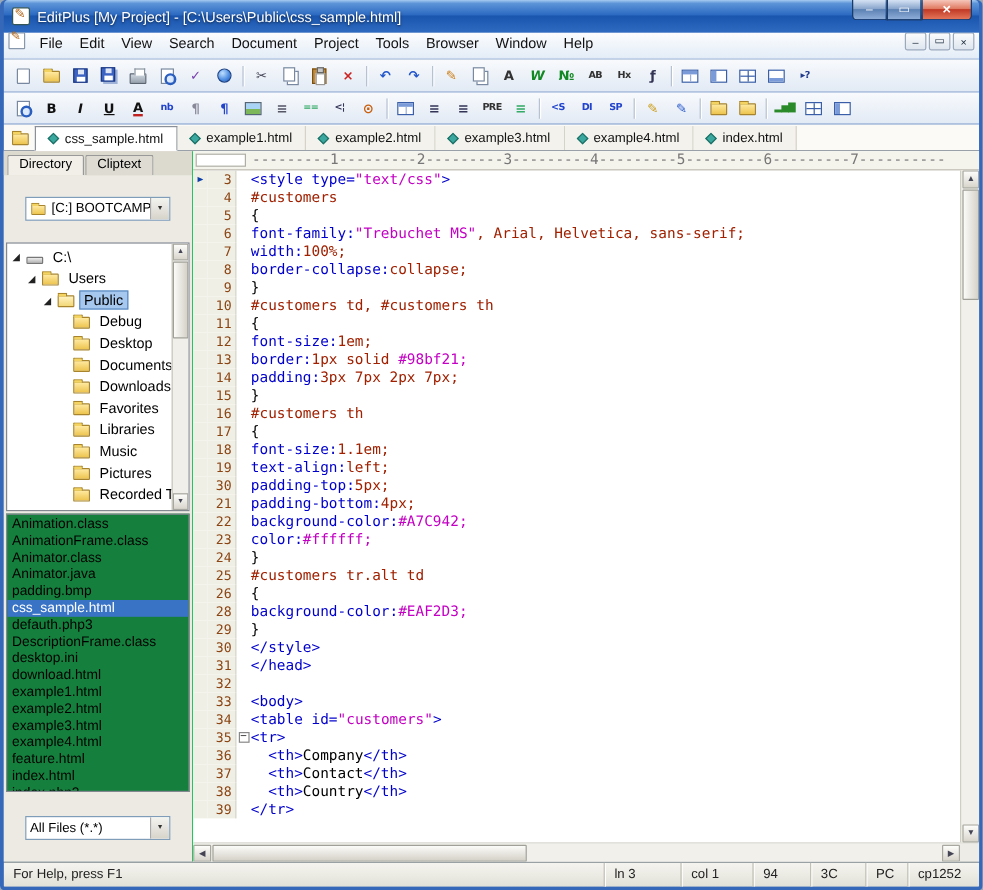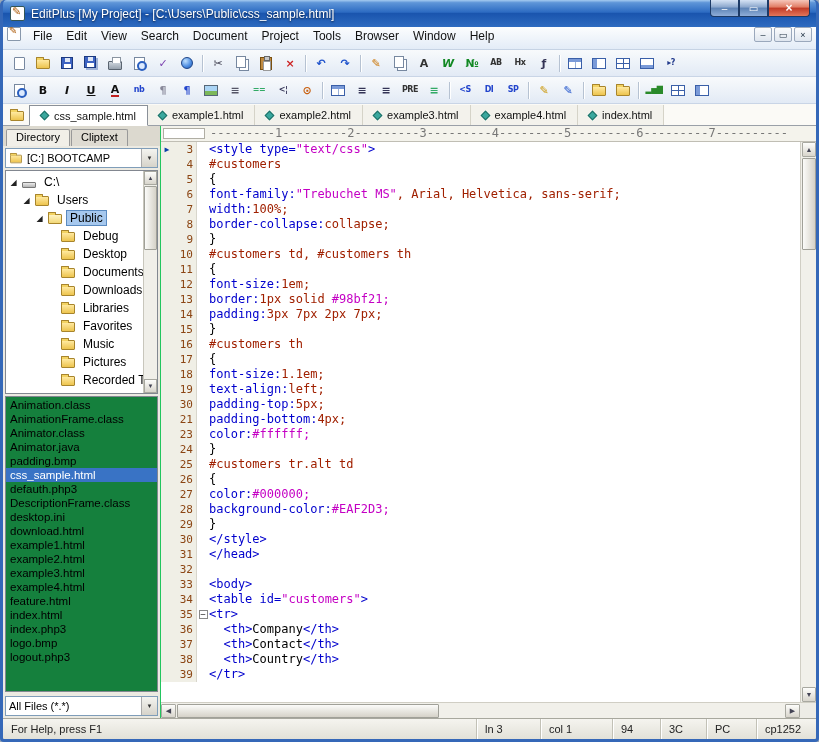--- a/index.html
+++ b/index.html
@@ -74,21 +74,21 @@
     background:#f3f2ec;border-right:1px solid #d5d3c8;white-space:nowrap}
   .doc-tab.active{background:#fff;border:1px solid #8a9098;border-bottom:1px solid #fff;margin-bottom:-1px;height:21px}
   .tab-ic{width:7px;height:7px;background:#3aa89e;border:1px solid #1f6f66;transform:rotate(45deg);flex:0 0 7px}
   
   .main{flex:1;display:flex;min-height:0;background:#fff}
   
   .sidebar{width:158px;flex:0 0 158px;display:flex;flex-direction:column;background:#eceae2;border-right:1px solid #22c55e}
   .side-tabs{height:20px;flex:0 0 20px;display:flex;gap:1px;padding:3px 0 0 3px;background:#dcd9cf}
   .side-tab{padding:1px 9px;font-size:11px;background:#dedbd2;border:1px solid #999;border-bottom:none;border-radius:2px 2px 0 0}
   .side-tab.active{background:#f1efe8}
-  .combo{height:20px;flex:0 0 20px;margin:2px;display:flex;align-items:center;gap:4px;background:#fff;border:1px solid #7f9db9;font-size:11px;position:relative;padding-left:3px;white-space:nowrap;overflow:hidden}
+  .combo{height:20px;flex:0 0 20px;margin:18px;display:flex;align-items:center;gap:4px;background:#fff;border:1px solid #7f9db9;font-size:11px;position:relative;padding-left:3px;white-space:nowrap;overflow:hidden}
   .combo .combo-label{overflow:hidden;text-overflow:ellipsis}
   .combo .drop{position:absolute;right:0;top:0;bottom:0;width:16px;display:flex;align-items:center;justify-content:center;
     background:linear-gradient(#f4f4f0,#d6d3ca);border-left:1px solid #aaa;font-size:6px;color:#333}
   .tree-wrap{height:224px;flex:0 0 224px;margin:0 2px;background:#fff;border:1px solid #828790;position:relative;overflow:hidden}
   .tree{position:absolute;left:0;right:14px;top:0;bottom:0;padding-top:2px;overflow:hidden}
   .tree-row{height:18px;display:flex;align-items:center;gap:4px;font-size:12px;white-space:nowrap}
   .tree-arrow{width:9px;font-size:8px;color:#222;text-align:center;flex:0 0 9px}
   .tree-ic{position:relative;flex:0 0 14px}
   .tree-label{padding:0 3px;border:1px solid transparent}
   .tree-label.selected{background:#a6c8ee;border:1px solid #5a8ac0}
@@ -124,21 +124,21 @@
   .hs-btn{position:absolute;top:1px;width:15px;height:14px;display:flex;align-items:center;justify-content:center;font-size:7px;color:#445;
     background:linear-gradient(#fdfdfb,#d8d5cc);border:1px solid #a8a8a0;border-radius:1px}
   .hs-btn.left{left:0}.hs-btn.right{right:0}
   .hs-thumb{position:absolute;top:1px;left:16px;width:262px;height:14px;background:linear-gradient(#fbfbf9,#d5d2c8);border:1px solid #a0a098;border-radius:1px}
   .corner{width:16px;flex:0 0 16px;background:#edece6}
   
   .statusbar{height:21px;flex:0 0 21px;display:flex;align-items:stretch;font-size:11px;color:#222;
     background:linear-gradient(#f5f4ef,#e2e1d8);border-top:1px solid #a8a89e}
   .seg{display:flex;align-items:center;padding:0 8px;border-left:1px solid #c2c1b6;box-shadow:inset 1px 0 0 #fff;white-space:nowrap}
   .seg-help{flex:1;border-left:none;box-shadow:none}
-  .seg-ln{width:64px}.seg-col{width:72px}.seg-sel{width:48px}.seg-hex{width:46px}.seg-mode{width:50px}.seg-enc{width:60px}
+  .seg-ln{width:64px}.seg-col{width:60px}.seg-sel{width:48px}.seg-hex{width:46px}.seg-mode{width:35px}.seg-enc{width:60px}
 </style>
 </head>
 <body>
 
 <div class="window">
 
   <div class="titlebar">
     <span class="title-icon"></span>
     <span class="title-text">EditPlus [My Project] - [C:\Users\Public\css_sample.html]</span>
     <div class="win-controls">
@@ -425,26 +425,26 @@
               <span class="tree-label">Documents</span>
             </div>
             <div class="tree-row" style="padding-left: 42px;">
               <span class="tree-arrow"></span>
               <span class="tree-ic ic ic-folder"></span>
               <span class="tree-label">Downloads</span>
             </div>
             <div class="tree-row" style="padding-left: 42px;">
               <span class="tree-arrow"></span>
               <span class="tree-ic ic ic-folder"></span>
+              <span class="tree-label">Favorites</span>
+            </div>
+            <div class="tree-row" style="padding-left: 42px;">
+              <span class="tree-arrow"></span>
+              <span class="tree-ic ic ic-folder"></span>
               <span class="tree-label">Libraries</span>
-            </div>
-            <div class="tree-row" style="padding-left: 42px;">
-              <span class="tree-arrow"></span>
-              <span class="tree-ic ic ic-folder"></span>
-              <span class="tree-label">Favorites</span>
             </div>
             <div class="tree-row" style="padding-left: 42px;">
               <span class="tree-arrow"></span>
               <span class="tree-ic ic ic-folder"></span>
               <span class="tree-label">Music</span>
             </div>
             <div class="tree-row" style="padding-left: 42px;">
               <span class="tree-arrow"></span>
               <span class="tree-ic ic ic-folder"></span>
               <span class="tree-label">Pictures</span>
@@ -505,25 +505,25 @@
             <div class="cl"><span class="cl-marker"></span><span class="cl-no">12</span><span class="cl-fold"></span><span class="cl-code"><span class="c-b">font-size:</span><span class="c-r">1em;</span></span></div>
             <div class="cl"><span class="cl-marker"></span><span class="cl-no">13</span><span class="cl-fold"></span><span class="cl-code"><span class="c-b">border:</span><span class="c-r">1px solid </span><span class="c-s">#98bf21;</span></span></div>
             <div class="cl"><span class="cl-marker"></span><span class="cl-no">14</span><span class="cl-fold"></span><span class="cl-code"><span class="c-b">padding:</span><span class="c-r">3px 7px 2px 7px;</span></span></div>
             <div class="cl"><span class="cl-marker"></span><span class="cl-no">15</span><span class="cl-fold"></span><span class="cl-code"><span class="c-k">}</span></span></div>
             <div class="cl"><span class="cl-marker"></span><span class="cl-no">16</span><span class="cl-fold"></span><span class="cl-code"><span class="c-r">#customers th</span></span></div>
             <div class="cl"><span class="cl-marker"></span><span class="cl-no">17</span><span class="cl-fold"></span><span class="cl-code"><span class="c-k">{</span></span></div>
             <div class="cl"><span class="cl-marker"></span><span class="cl-no">18</span><span class="cl-fold"></span><span class="cl-code"><span class="c-b">font-size:</span><span class="c-r">1.1em;</span></span></div>
             <div class="cl"><span class="cl-marker"></span><span class="cl-no">19</span><span class="cl-fold"></span><span class="cl-code"><span class="c-b">text-align:</span><span class="c-r">left;</span></span></div>
             <div class="cl"><span class="cl-marker"></span><span class="cl-no">30</span><span class="cl-fold"></span><span class="cl-code"><span class="c-b">padding-top:</span><span class="c-r">5px;</span></span></div>
             <div class="cl"><span class="cl-marker"></span><span class="cl-no">21</span><span class="cl-fold"></span><span class="cl-code"><span class="c-b">padding-bottom:</span><span class="c-r">4px;</span></span></div>
+            <div class="cl"><span class="cl-marker"></span><span class="cl-no">22</span><span class="cl-fold"></span><span class="cl-code"><span class="c-b">background-color:</span><span class="c-s">#A7C942;</span></span></div>
             <div class="cl"><span class="cl-marker"></span><span class="cl-no">23</span><span class="cl-fold"></span><span class="cl-code"><span class="c-b">color:</span><span class="c-s">#ffffff;</span></span></div>
             <div class="cl"><span class="cl-marker"></span><span class="cl-no">24</span><span class="cl-fold"></span><span class="cl-code"><span class="c-k">}</span></span></div>
             <div class="cl"><span class="cl-marker"></span><span class="cl-no">25</span><span class="cl-fold"></span><span class="cl-code"><span class="c-r">#customers tr.alt td</span></span></div>
             <div class="cl"><span class="cl-marker"></span><span class="cl-no">26</span><span class="cl-fold"></span><span class="cl-code"><span class="c-k">{</span></span></div>
-            <div class="cl"><span class="cl-marker"></span><span class="cl-no">27</span><span class="cl-fold"></span><span class="cl-code"><span class="c-b">color:</span><span class="c-s">#000000;</span></span></div>
             <div class="cl"><span class="cl-marker"></span><span class="cl-no">28</span><span class="cl-fold"></span><span class="cl-code"><span class="c-b">background-color:</span><span class="c-s">#EAF2D3;</span></span></div>
             <div class="cl"><span class="cl-marker"></span><span class="cl-no">29</span><span class="cl-fold"></span><span class="cl-code"><span class="c-k">}</span></span></div>
             <div class="cl"><span class="cl-marker"></span><span class="cl-no">30</span><span class="cl-fold"></span><span class="cl-code"><span class="c-b">&lt;/style&gt;</span></span></div>
             <div class="cl"><span class="cl-marker"></span><span class="cl-no">31</span><span class="cl-fold"></span><span class="cl-code"><span class="c-b">&lt;/head&gt;</span></span></div>
             <div class="cl"><span class="cl-marker"></span><span class="cl-no">32</span><span class="cl-fold"></span><span class="cl-code"></span></div>
             <div class="cl"><span class="cl-marker"></span><span class="cl-no">33</span><span class="cl-fold"></span><span class="cl-code"><span class="c-b">&lt;body&gt;</span></span></div>
             <div class="cl"><span class="cl-marker"></span><span class="cl-no">34</span><span class="cl-fold"></span><span class="cl-code"><span class="c-b">&lt;table</span><span class="c-k"> </span><span class="c-b">id=</span><span class="c-s">"customers"</span><span class="c-b">&gt;</span></span></div>
             <div class="cl"><span class="cl-marker"></span><span class="cl-no">35</span><span class="cl-fold"><span class="fold-box">−</span></span><span class="cl-code"><span class="c-b">&lt;tr&gt;</span></span></div>
             <div class="cl"><span class="cl-marker"></span><span class="cl-no">36</span><span class="cl-fold"></span><span class="cl-code"><span class="c-k">  </span><span class="c-b">&lt;th&gt;</span><span class="c-k">Company</span><span class="c-b">&lt;/th&gt;</span></span></div>
             <div class="cl"><span class="cl-marker"></span><span class="cl-no">37</span><span class="cl-fold"></span><span class="cl-code"><span class="c-k">  </span><span class="c-b">&lt;th&gt;</span><span class="c-k">Contact</span><span class="c-b">&lt;/th&gt;</span></span></div>

